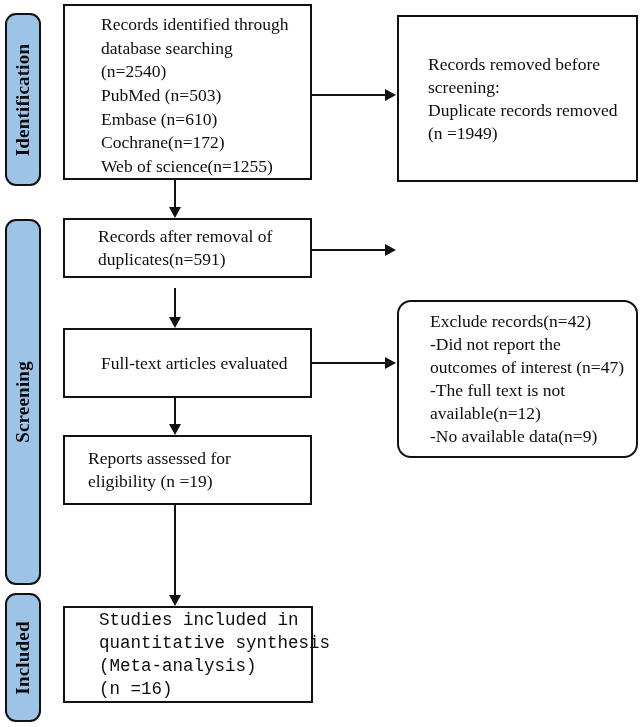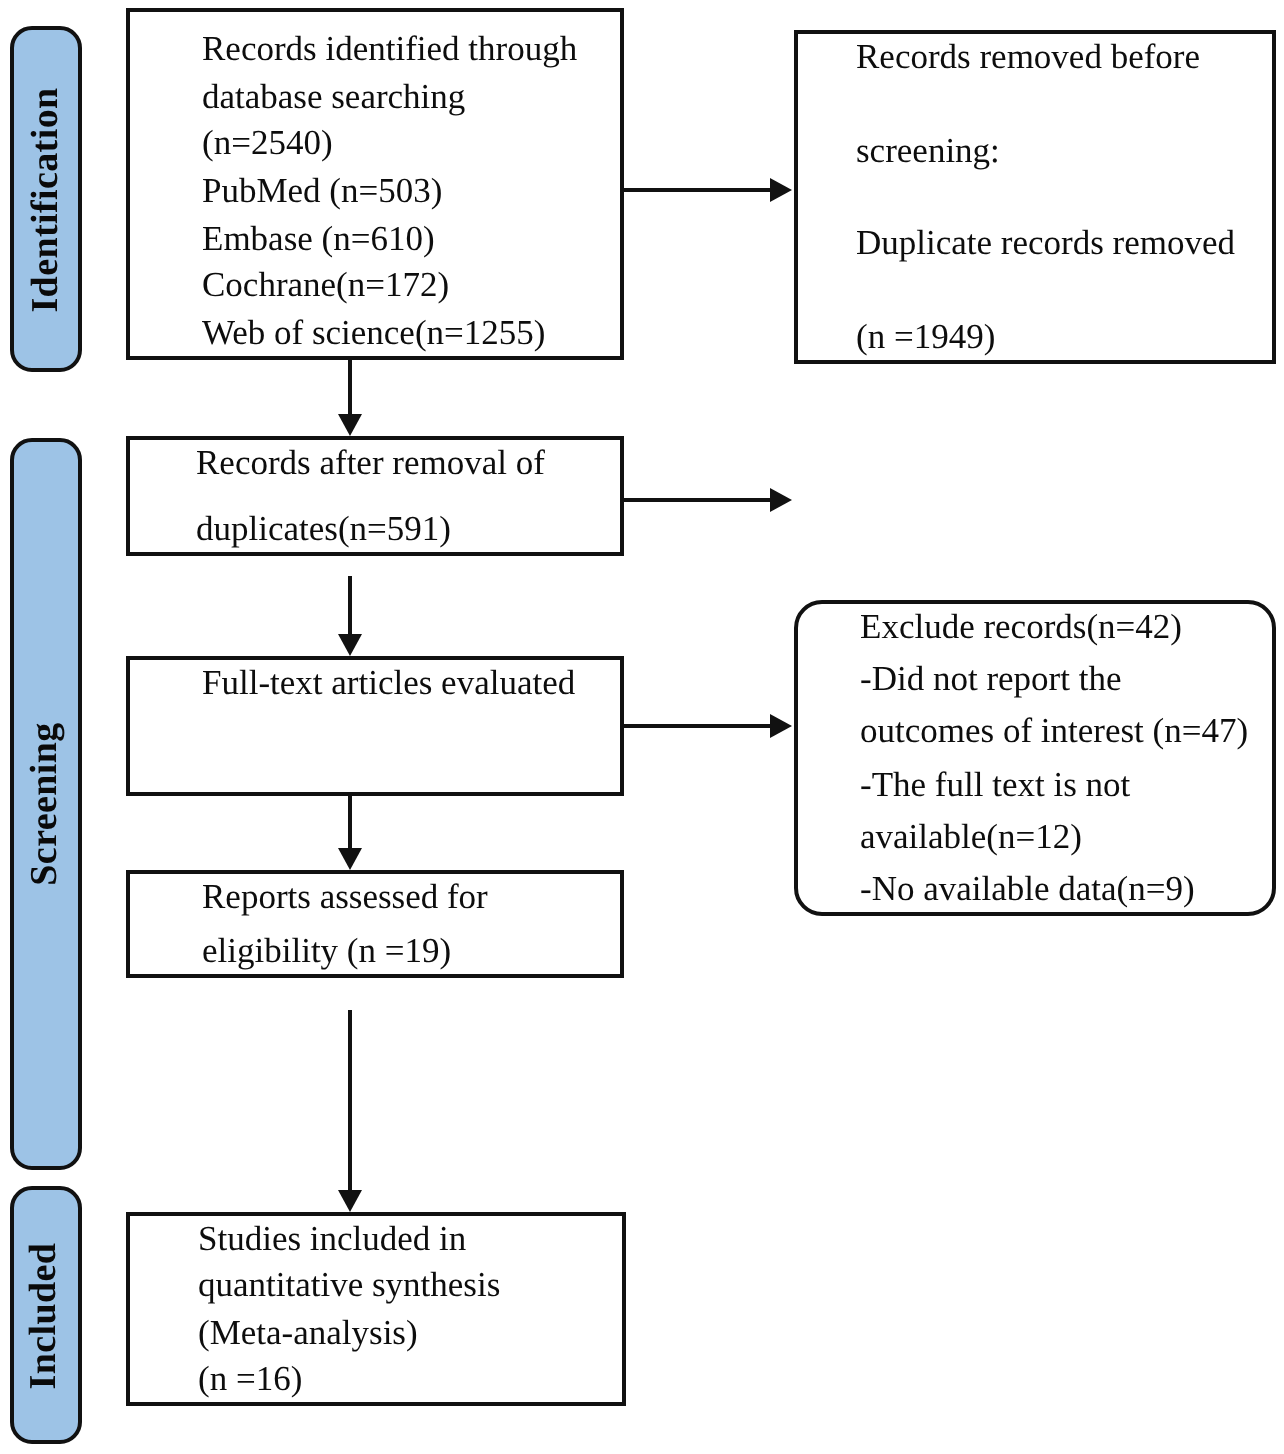--- a/index.html
+++ b/index.html
@@ -28,21 +28,21 @@
     font-size:19px;
     letter-spacing:.2px;
     color:#0a0a0a;
   }
   
   .fbox{
     position:absolute;
     background:#fff;
     border:2px solid #111;
     box-sizing:border-box;
-    display:flex;flex-direction:column;justify-content:space-between;
+    display:flex;flex-direction:column;justify-content:center;
     font-size:17.5px;line-height:23px;
   }
   .fbox.thick{border-width:2.5px;}
   .fbox .ln{white-space:nowrap;}
   
   .hline{position:absolute;height:2px;background:#111;}
   .vline{position:absolute;width:2px;background:#111;}
   .head-right{
     position:absolute;width:0;height:0;
     border-left:11px solid #111;
@@ -83,26 +83,26 @@
 
   <div class="fbox" style="left:63px;top:218px;width:249px;height:60px;padding-left:33px;">
       <div class="ln">Records after removal of</div>
       <div class="ln">duplicates(n=591)</div>
     </div>
 
   <div class="fbox" style="left:63px;top:328px;width:249px;height:70px;padding-left:36px;">
       <div class="ln">Full-text articles evaluated</div>
     </div>
 
-  <div class="fbox" style="left:63px;top:435px;width:249px;height:54px;padding-left:36px;">
+  <div class="fbox" style="left:63px;top:435px;width:249px;height:70px;padding-left:23px;">
       <div class="ln">Reports assessed for</div>
       <div class="ln">eligibility (n =19)</div>
     </div>
 
-  <div class="fbox" style="left:63px;top:606px;width:250px;height:97px;padding-left:34px;">
+  <div class="fbox" style="left:63px;top:606px;width:250px;height:97px;padding-left:34px;font-family:Liberation Mono, monospace;">
       <div class="ln">Studies included in</div>
       <div class="ln">quantitative synthesis</div>
       <div class="ln">(Meta-analysis)</div>
       <div class="ln">(n =16)</div>
     </div>
 
   <div class="fbox thick" style="left:397px;top:15px;width:241px;height:167px;padding-left:29px;">
       <div class="ln">Records removed before</div>
       <div class="ln">screening:</div>
       <div class="ln">Duplicate records removed</div>

